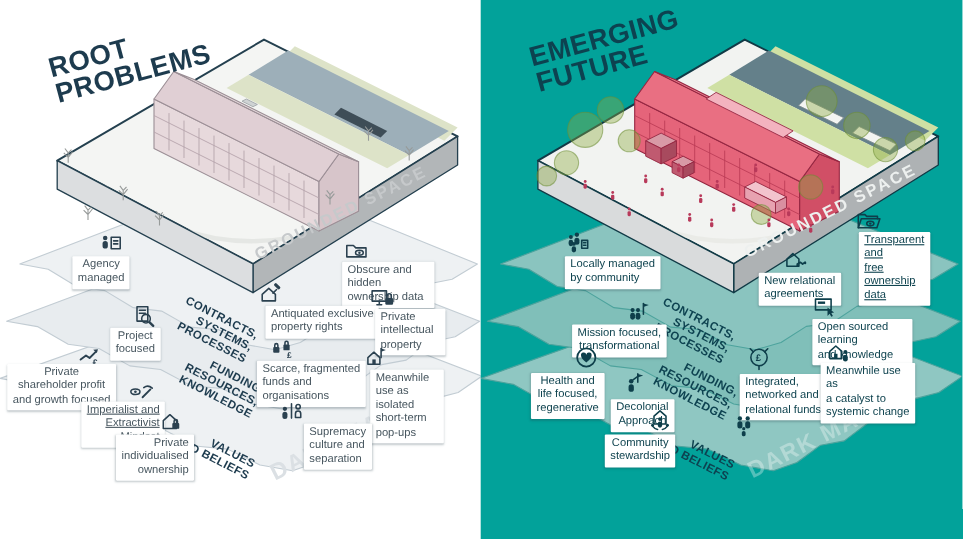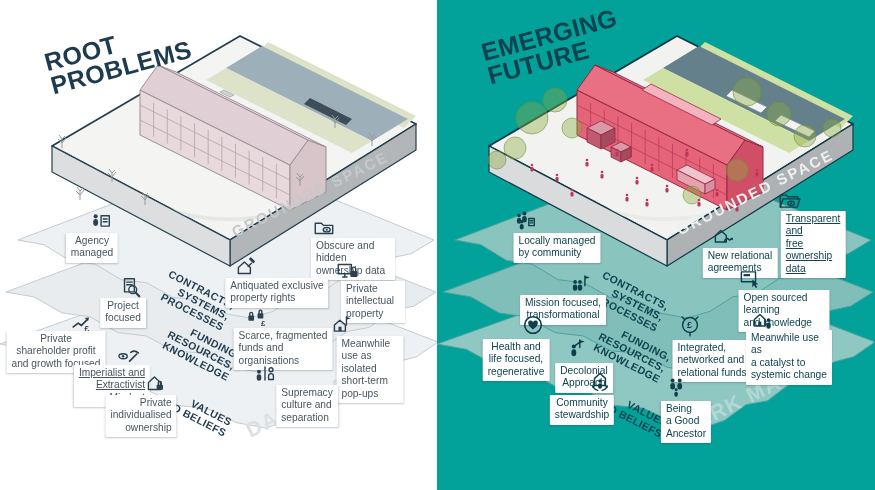--- a/index.html
+++ b/index.html
@@ -144,21 +144,21 @@
         <svg viewBox="0 0 22 22">
           <g fill="#2b4150">
             <rect x="13.5" y="3.5" width="6" height="2.6" rx="1" transform="rotate(45 16.5 4.8)"></rect>
           </g>
           <g stroke="#2b4150" fill="none" stroke-width="1.3" stroke-linejoin="round" stroke-linecap="round">
             <path d="M4,11.5 l5.5,-5 5.5,5 v5.5 h-11 z"></path>
             <path d="M16,7.5 l-3,3"></path>
           </g>
         </svg>
       </div>
-      <div class="chip al" style="left: 277px; top: 278px;">Antiquated exclusive
+      <div class="chip al" style="left: 293px; top: 278px;">Antiquated exclusive
 property rights</div>
       <div class="icon" style="left: 347px; top: 271px;">
         <svg viewBox="0 0 22 22">
           <g fill="#2b4150">
             <rect x="14" y="11" width="6.5" height="5.5" rx="1"></rect>
           </g>
           <g stroke="#2b4150" fill="none" stroke-width="1.3" stroke-linejoin="round" stroke-linecap="round">
             <rect x="3" y="5" width="12" height="8.5"></rect>
             <path d="M7,16.5 h4 M9,13.5 v3"></path>
             <path d="M15.5,11 v-1.8 a1.75,1.75 0 0 1 3.5,0 V11"></path>
@@ -402,21 +402,21 @@
           <g fill="#0e3f4b">
             <circle cx="13" cy="15.8" r="1"></circle>
             <circle cx="19.2" cy="13.8" r="1"></circle>
           </g>
           <g stroke="#0e3f4b" fill="none" stroke-width="1.3" stroke-linejoin="round" stroke-linecap="round">
             <path d="M4,10.5 l5,-4.5 5,4.5 v6 h-10 z"></path>
             <path d="M12.5,14.8 l2.6,-1.6 2,1.5 2.1,-1.5" stroke-width="1.4"></path>
           </g>
         </svg>
       </div>
-      <div class="chip al" style="left: 303px; top: 248px;">New relational
+      <div class="chip al" style="left: 290px; top: 248px;">New relational
 agreements</div>
       <div class="icon" style="left: 143px; top: 283px;">
         <svg viewBox="0 0 22 22">
           <g fill="#0e3f4b">
             <circle cx="6.5" cy="10.01" r="1.71"></circle>
             <rect x="4.5" y="12.29" width="3.9899999999999998" height="5.699999999999999" rx="1.9949999999999999"></rect>
             <circle cx="11" cy="10.01" r="1.71"></circle>
             <rect x="9.0" y="12.29" width="3.9899999999999998" height="5.699999999999999" rx="1.9949999999999999"></rect>
             <path d="M15.5,4.5 l4.5,1.3 -4.5,1.7 z"></path>
           </g>
@@ -519,18 +519,15 @@
             <circle cx="13.5" cy="6.8" r="1.8"></circle>
             <rect x="11.4" y="9.2" width="4.2" height="6" rx="2.1"></rect>
             <circle cx="10.2" cy="15.35" r="1.35"></circle>
             <rect x="8.6" y="17.15" width="3.1500000000000004" height="4.5" rx="1.5750000000000002"></rect>
           </g>
           <g stroke="#0e3f4b" fill="none" stroke-width="1.3" stroke-linejoin="round" stroke-linecap="round">
             <path d="M10.2,19.5 v1.5"></path>
           </g>
         </svg>
       </div>
-      <div class="chip al" style="left: 249px; top: 401px;">Being
-a Good
-Ancestor</div>
     </section>
 
 </div>
 
 </body></html>

